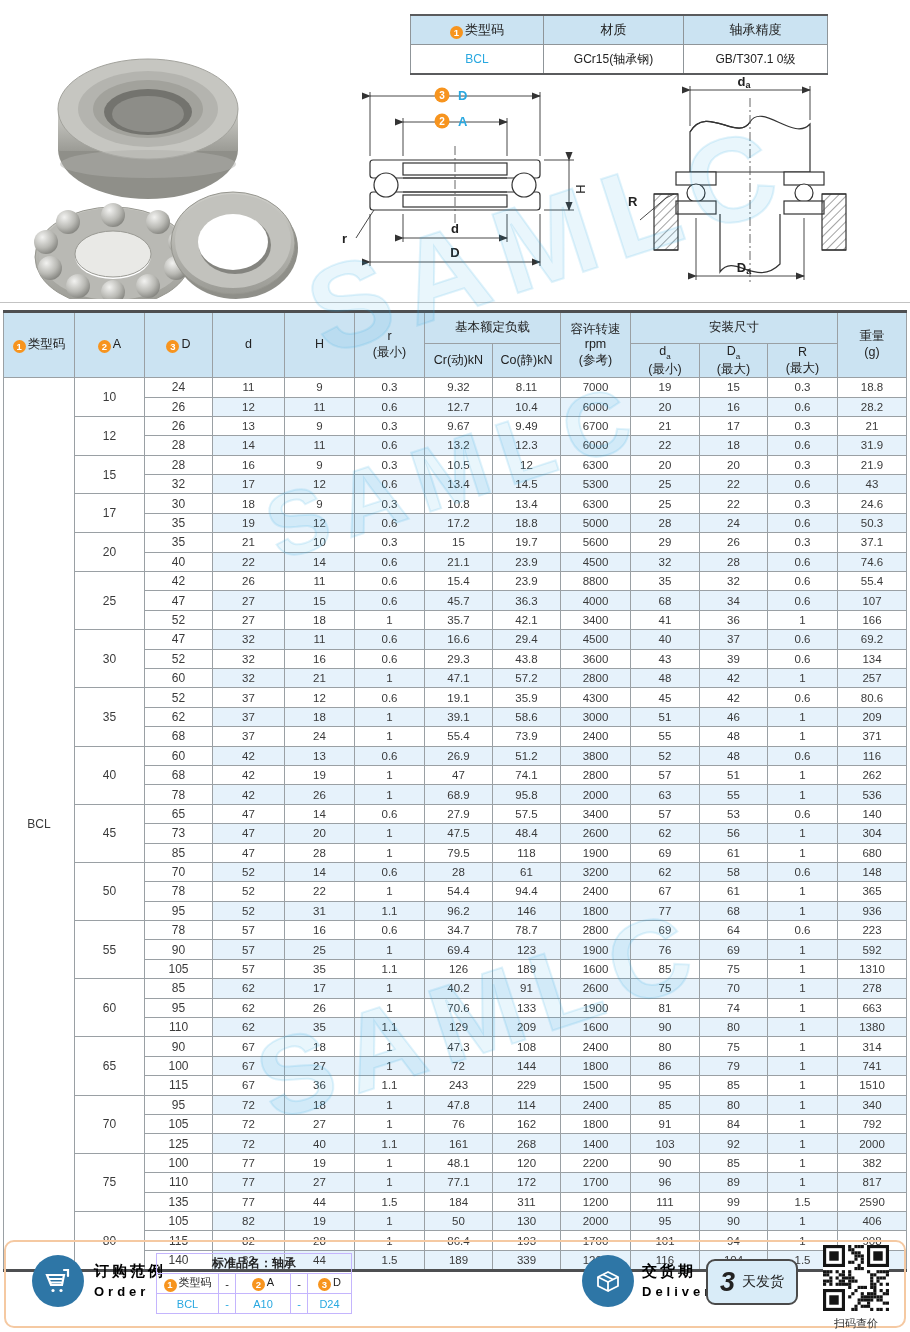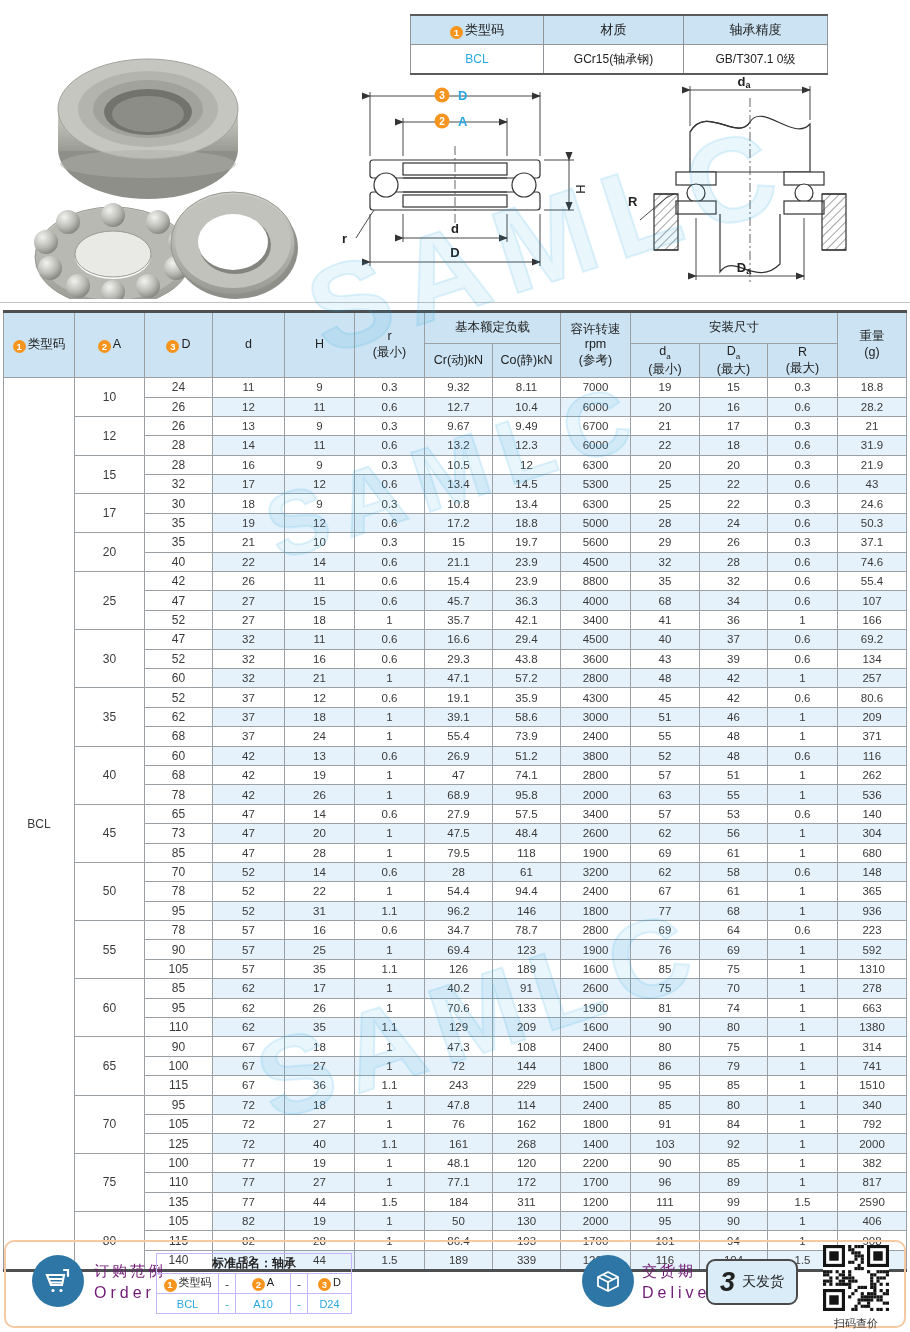--- a/index.html
+++ b/index.html
@@ -42,23 +42,23 @@
   .photo{position:absolute;left:8px;top:14px;z-index:2;}
   svg text{font-family:"Liberation Sans","DejaVu Sans",sans-serif;}
 
   
   .footer{position:absolute;left:4px;top:1240px;width:898px;height:84px;
           border:2px solid var(--footer_border);border-radius:10px;z-index:2;}
   .icon-circle{position:absolute;width:52px;height:52px;border-radius:50%;background:var(--icon_blue);
                display:flex;align-items:center;justify-content:center;}
   .cart-pos{left:26px;top:13px;}
   .box-pos{left:576px;top:13px;}
-  .ftxt{position:absolute;color:#701a75;}
+  .ftxt{position:absolute;color:#000000;font-weight:bold;}
   .ftxt .cn{font-size:15px;letter-spacing:3px;}
-  .ftxt .en{font-size:16px;letter-spacing:4px;margin-top:3px;}
+  .ftxt .en{font-size:13px;letter-spacing:4px;margin-top:3px;}
   .order-table{position:absolute;left:150px;top:11px;width:196px;border-collapse:collapse;table-layout:fixed;}
   .order-table th,.order-table td{border:1px solid #c4b5fd;text-align:center;height:19px;
                                   font-size:11px;font-weight:normal;padding:0;margin-left:9px;}
   .order-table .title{font-size:12px;font-weight:bold;}
   .days-box{position:absolute;left:700px;top:17px;width:88px;height:42px;border:2px solid #4a4a4a;
             border-radius:9px;background:#d9ecf8;display:flex;align-items:center;justify-content:center;gap:7px;}
   .days-box .num{font-size:27px;font-style:italic;font-weight:bold;color:#222;}
   .days-box .unit{font-size:14px;color:#222;}
   .qr-wrap{position:absolute;left:815px;top:3px;width:70px;text-align:center;}
   .qr-cap{font-size:11px;margin-top:1px;color:#333;}

